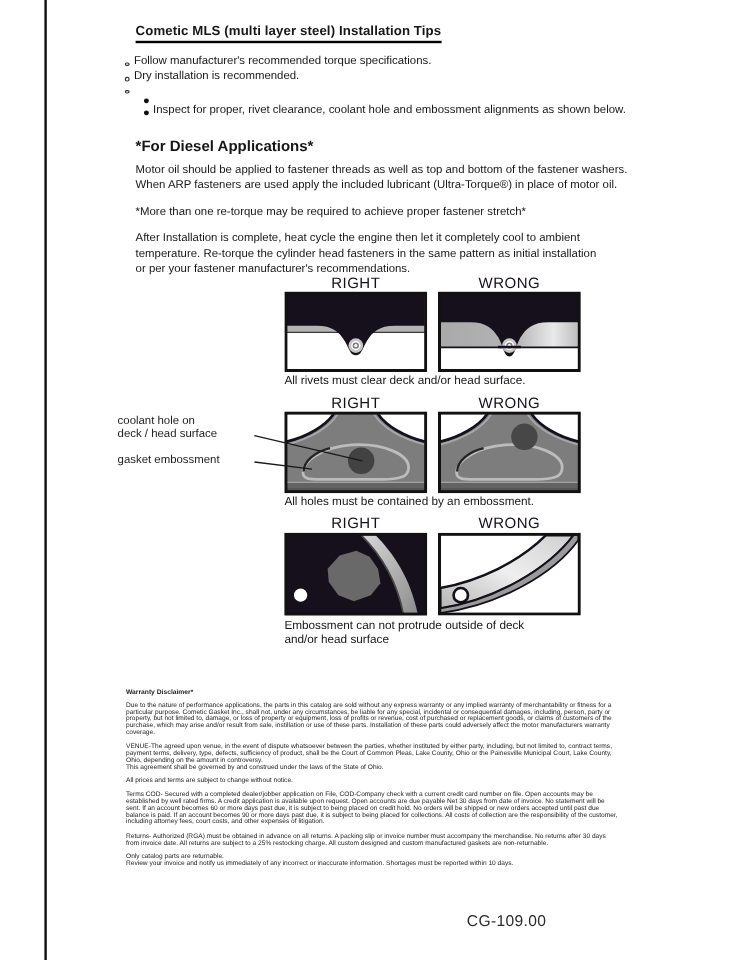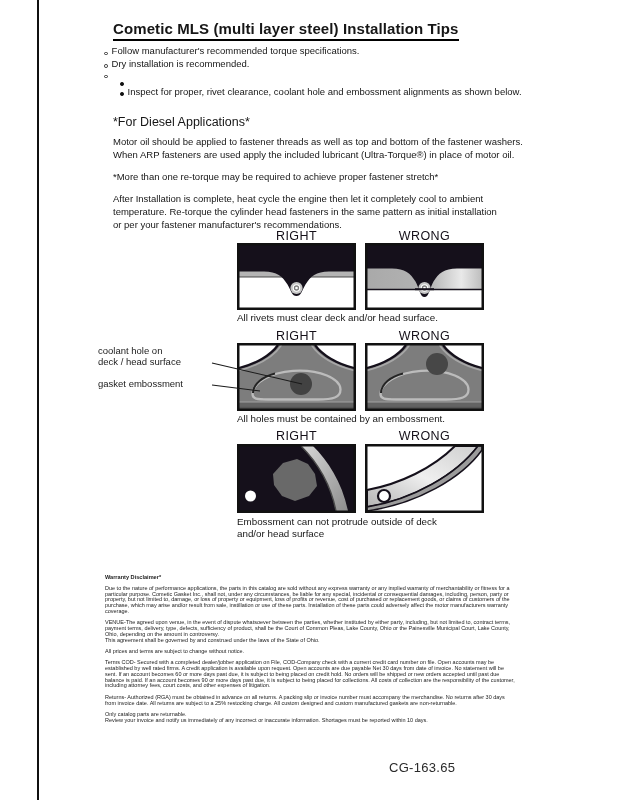--- a/index.html
+++ b/index.html
@@ -1,32 +1,32 @@
 <!DOCTYPE html>
 <html><head>
 <meta charset="utf-8">
 <style>
   * { margin:0; padding:0; box-sizing:border-box; }
   html,body { width:618px; height:800px; background:#ffffff; overflow:hidden; }
   body { font-family:"Liberation Sans","DejaVu Sans",sans-serif; color:#161616; position:relative; }
 
   .spine { position:absolute; left:37px; top:0; width:2px; height:800px; background:#101010; }
 
-  .title { position:absolute; left:113px; top:20px; font-size:15px; font-weight:bold;
+  .title { position:absolute; left:113px; top:20px; font-size:11px; font-weight:bold;
            border-bottom:2.2px solid #000; padding-bottom:2px; letter-spacing:.1px; }
 
   .bullets { position:absolute; left:104px; top:45px; font-size:9.5px; line-height:12.8px; }
   .bline { display:flex; align-items:center; }
   .bline .mk { width:3.6px; height:3.6px; border:1px solid #333; border-radius:50%;
                margin:4px 4px 0 0; flex:0 0 auto; }
   .sub { margin-left:16px; }
   .sub .mk { background:#111; border-color:#111; }
 
   .diesel { position:absolute; left:113px; top:116px; font-size:9.5px; line-height:13px; }
-  .diesel h2 { font-size:12.5px; font-weight:normal; }
+  .diesel h2 { font-size:12.5px; font-weight:bold; }
   .diesel p { margin-top:6px; white-space:pre-line; }
   .diesel p.gap { margin-top:9px; }
 
   .rw-labels { position:absolute; left:237px; width:247px; display:flex; gap:9px;
                font-size:12.5px; font-weight:500; letter-spacing:.4px; color:#151019; }
   .rw-labels span { width:119px; text-align:center; }
   .panel-row { position:absolute; left:237px; width:247px; display:flex; gap:9px; }
   .panel-row svg { display:block; }
   .caption { position:absolute; left:237px; font-size:9.8px; line-height:11.5px; white-space:pre-line; }
 
@@ -208,13 +208,13 @@
   <p>Due to the nature of performance applications, the parts in this catalog are sold without any express warranty or any implied warranty of merchantability or fitness for a particular purpose.  Cometic Gasket Inc., shall not, under any circumstances, be liable for any special, incidental or consequential damages, including, person, party or property, but not limited to, damage, or loss of property or equipment, loss of profits or revenue, cost of purchased or replacement goods, or claims of customers of the purchase, which may arise and/or result from sale, instillation or use of these parts.  Installation of these parts could adversely affect the motor manufacturers warranty coverage.</p>
   <p>VENUE-The agreed upon venue, in the event of dispute whatsoever between the parties, whether instituted by either party, including, but not limited to, contract terms, payment terms, delivery, type, defects, sufficiency of product, shall be the Court of Common Pleas, Lake County, Ohio or the Painesville Municipal Court, Lake County, Ohio, depending on the amount in controversy.
 This agreement shall be governed by and construed under the laws of the State of Ohio.</p>
   <p>All prices and terms are subject to change without notice.</p>
   <p>Terms COD- Secured with a completed dealer/jobber application on File, COD-Company check with a current credit card number on file.  Open accounts may be established by well rated firms.  A credit application is available upon request.  Open accounts are due payable Net 30 days from date of invoice.  No statement will be sent.  If an account becomes 60 or more days past due, it is subject to being placed on credit hold.  No orders will be shipped or new orders accepted until past due balance is paid.  If an account becomes 90 or more days past due, it is subject to being placed for collections.  All costs of collection are the responsibility of the customer, including attorney fees, court costs, and other expenses of litigation.</p>
   <p>Returns- Authorized (RGA) must be obtained in advance on all returns.  A packing slip or invoice number must accompany the merchandise.  No returns after 30 days from invoice date.  All returns are subject to a 25% restocking charge.  All custom designed and custom manufactured gaskets are non-returnable.</p>
   <p>Only catalog parts are returnable.
 Review your invoice and notify us immediately of any incorrect or inaccurate information.  Shortages must be reported within 10 days.</p>
 </div>
 
-<div class="pagenum">CG-163.65</div>
+<div class="pagenum">CG-109.00</div>
 
 </body></html>

